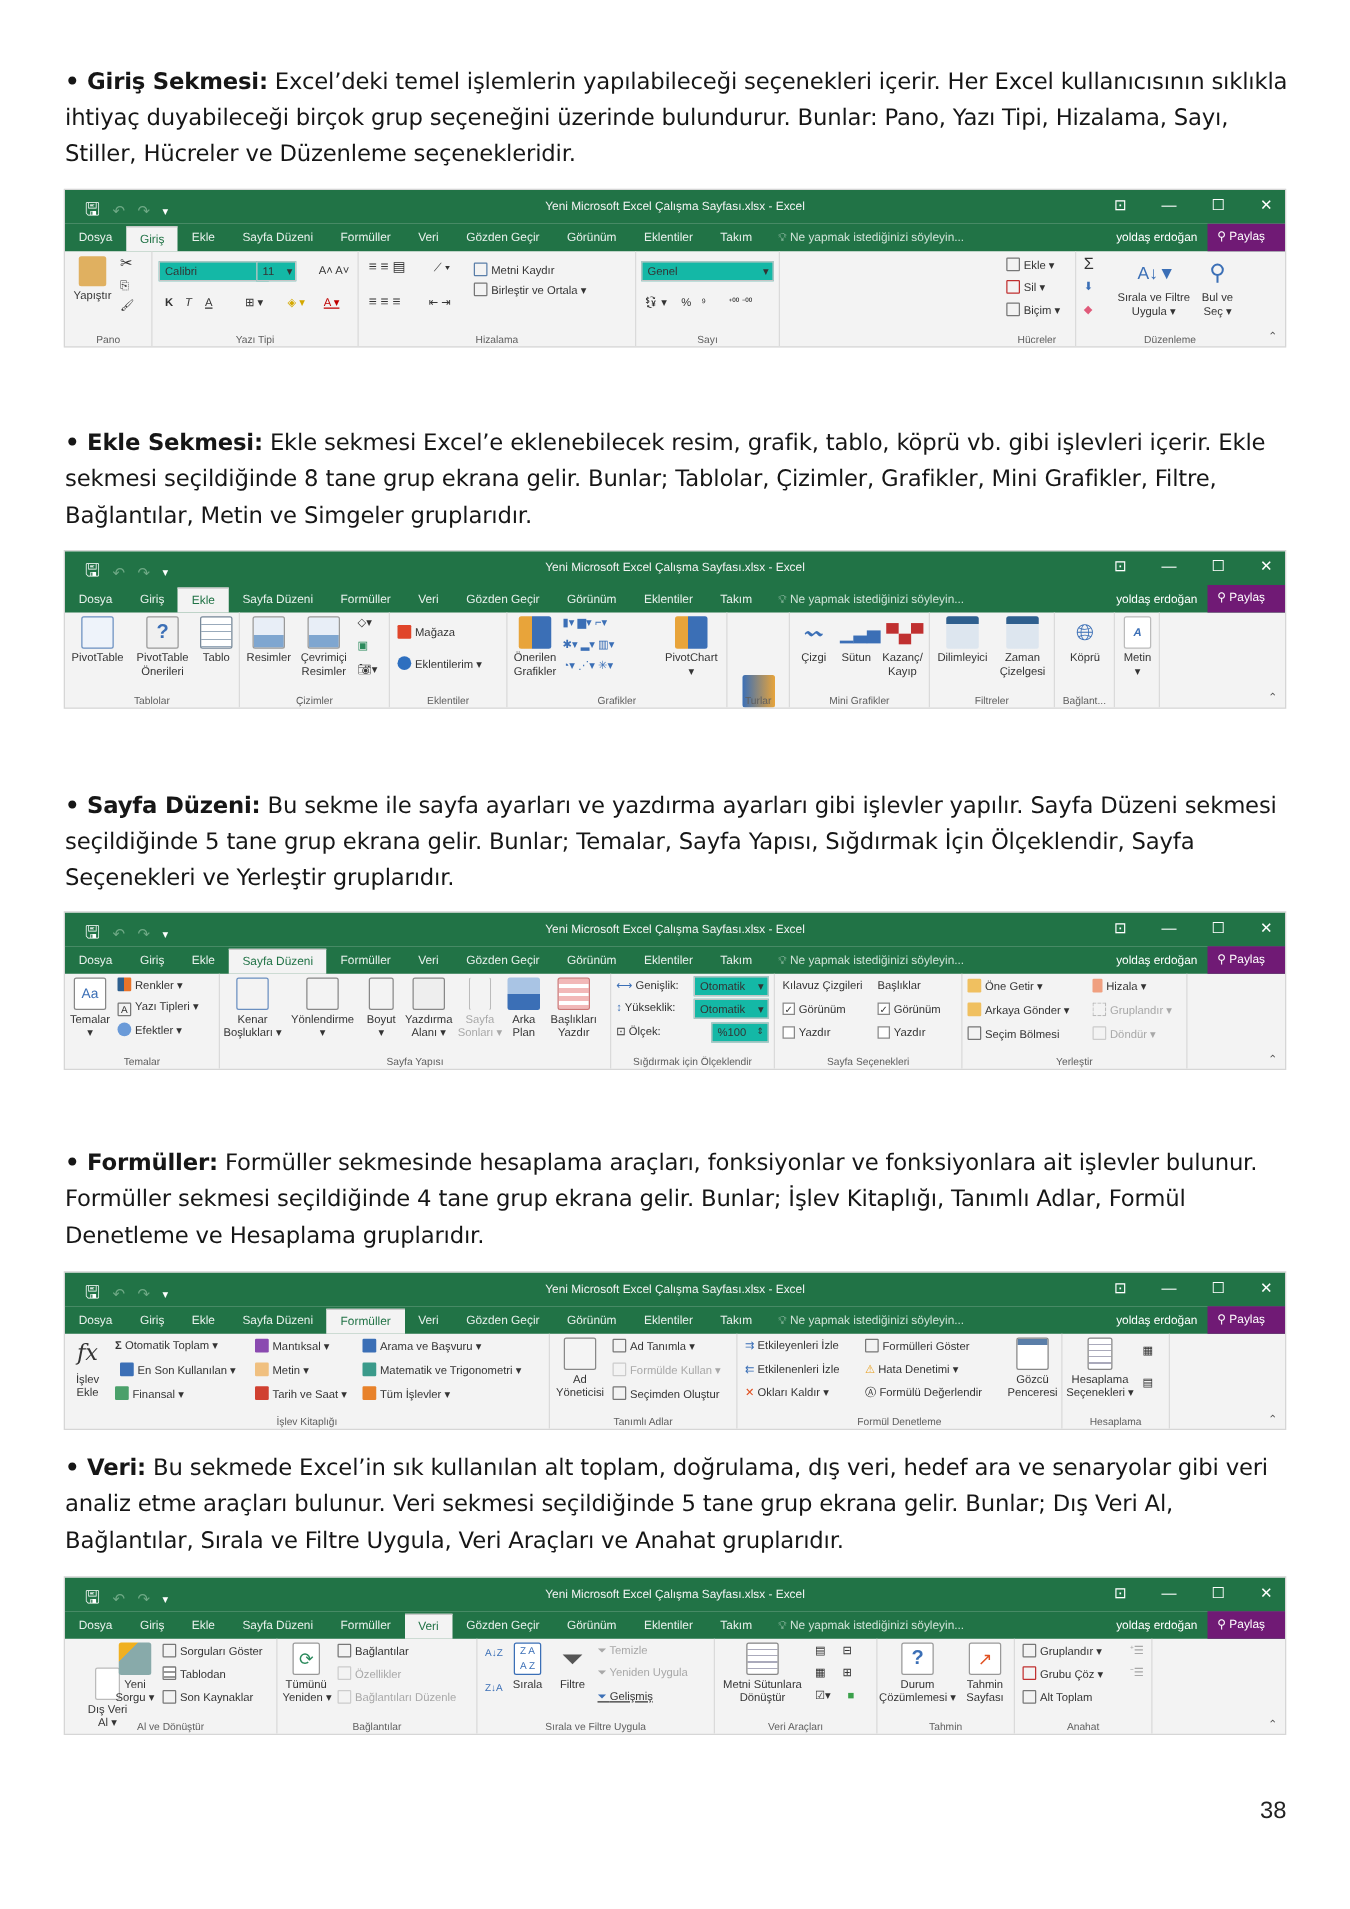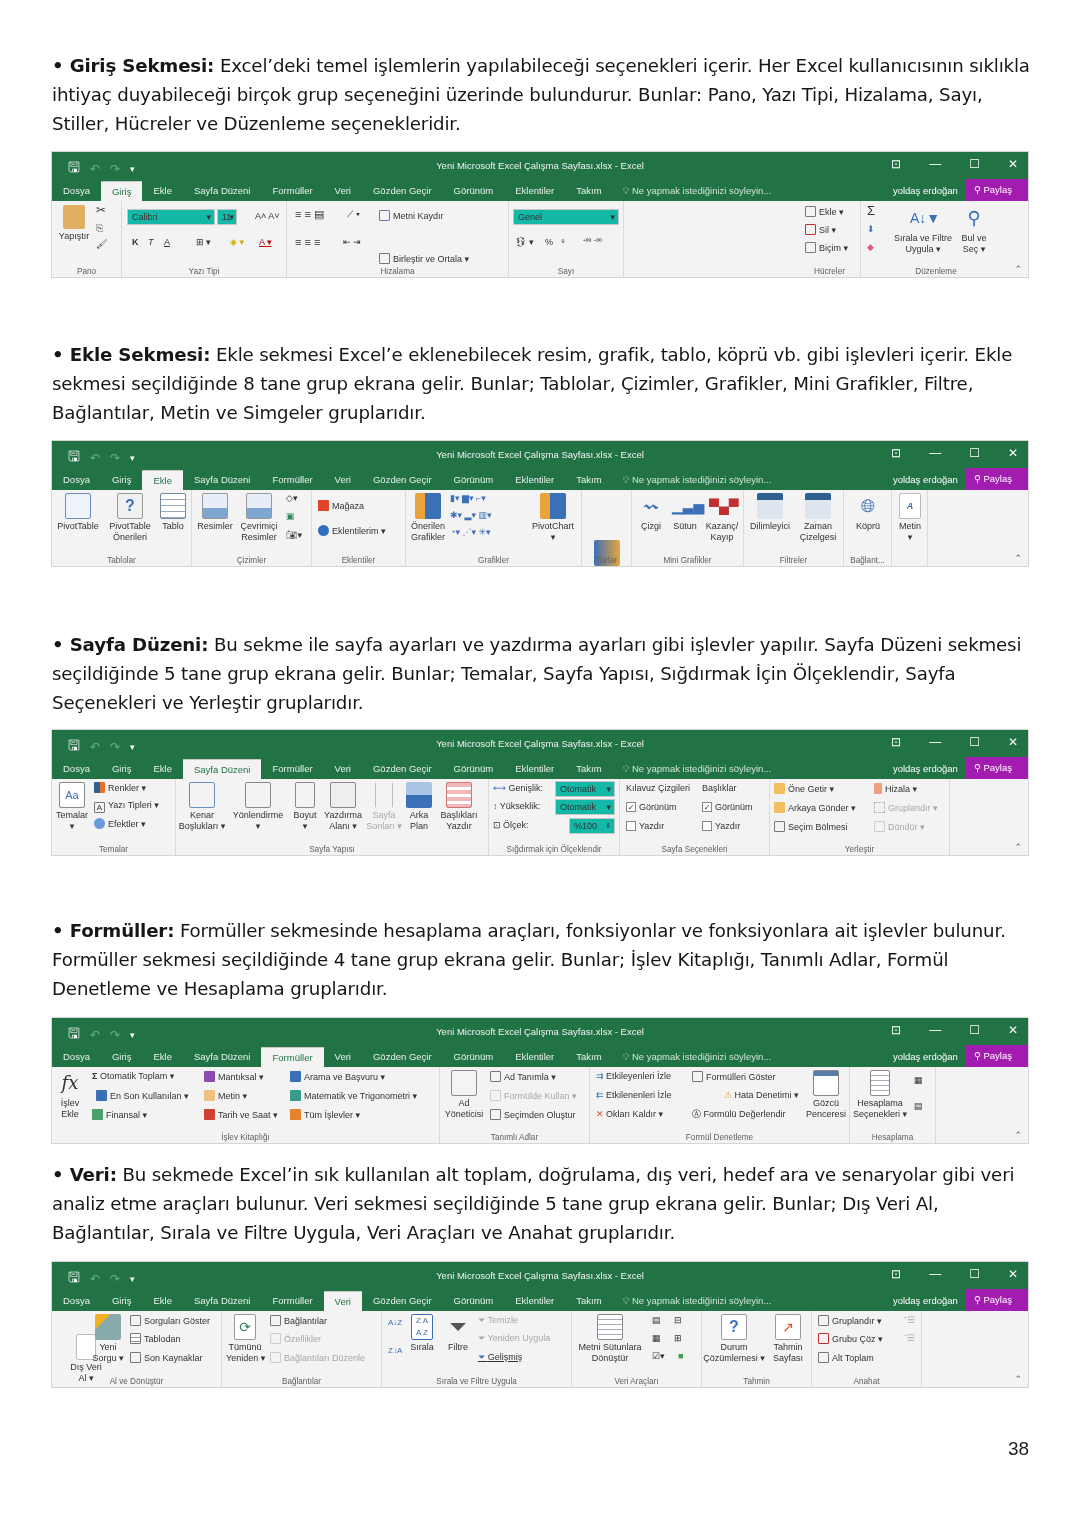--- a/index.html
+++ b/index.html
@@ -12,21 +12,21 @@
   .qat .save { font-size: 14px; color: #fff; }
   .qat .dim { color: #6fa986; }
   .wintitle { position: absolute; left: 0; right: 0; top: 8px; text-align: center; font-size: 9.5px; color: #f3f3f3; }
   .winctl { position: absolute; right: 10px; top: 5px; display: flex; gap: 28px; font-size: 12px; color: #fff; }
   .tabrow { height: 22px; background: #217346; position: relative; display: flex; align-items: flex-end; padding-left: 0; }
   .tab { font-size: 9.5px; color: #e8f1ec; padding: 0 11px; height: 20px; line-height: 19px; white-space: nowrap; }
   .tab.active { background: #f3f3f3; color: #217346; border-top: 1px solid #c9c9c9; }
   .tellme { font-size: 9.5px; color: #cfe3d7; padding: 0 10px; height: 20px; line-height: 19px; white-space: nowrap; }
   .userarea { position: absolute; right: 0; top: 0; height: 22px; display: flex; align-items: center; font-size: 9.5px; color: #fff; }
   .userarea .user { padding: 0 8px; }
-  .userarea .share { background: #a21caf; height: 22px; line-height: 22px; padding: 0 16px 0 8px; }
+  .userarea .share { background: #701a75; height: 22px; line-height: 22px; padding: 0 16px 0 8px; }
   .body { position: relative; height: 76px; }
   .grp { position: absolute; top: 0; height: 76px; border-right: 1px solid #dadada; }
   .grplabel { position: absolute; bottom: 1px; left: 0; right: 0; text-align: center; font-size: 8.2px; color: #5f5f5f; white-space: nowrap; }
   .it { position: absolute; font-size: 9px; color: #333; white-space: nowrap; line-height: 11px; }
   .it.dis { color: #a8a8a8; }
   .big { position: absolute; text-align: center; font-size: 9px; color: #333; line-height: 11px; white-space: nowrap; }
   .bigicon { width: 26px; height: 26px; margin: 0 auto 2px auto; border-radius: 2px; }
   .sic { display: inline-block; width: 11px; height: 11px; vertical-align: -2px; margin-right: 3px; border-radius: 1px; }
   .collapse { position: absolute; right: 6px; bottom: 3px; font-size: 9px; color: #555; }
   .field { position: absolute; background: #14b8a6; border: 1px solid #c6c6c6; font-size: 9px; color: #333; height: 16px; line-height: 14px; padding-left: 4px; }
@@ -76,37 +76,37 @@
         <div class="bigicon" style="background:#e0b060;width:22px;height:24px;"></div>
         <span>Yapıştır</span>
       </div>
       <span class="it" style="left:44px;top:4px;font-size:12px;">✂</span>
       <span class="it" style="left:44px;top:22px;">⎘</span>
       <span class="it" style="left:44px;top:38px;">🖌︎</span>
       <div class="grplabel">Pano</div>
     </div>
     <div class="grp" style="left:70px;width:165px;">
       <div class="field" style="left:5px;top:8px;width:88px;"><span>Calibri</span><span style="position:absolute;right:3px;">▾</span></div>
-      <div class="field" style="left:95px;top:8px;width:20px;"><span>11</span><span style="position:absolute;right:2px;">▾</span></div>
+      <div class="field" style="left:83px;top:8px;width:32px;"><span>11</span><span style="position:absolute;right:2px;">▾</span></div>
       <span class="it" style="left:133px;top:10px;">A˄ A˅</span>
       <span class="it" style="left:10px;top:36px;font-weight:bold;">K</span>
       <span class="it" style="left:26px;top:36px;font-style:italic;">T</span>
       <span class="it" style="left:42px;top:36px;text-decoration:underline;">A</span>
       <span class="it" style="left:74px;top:36px;">⊞ ▾</span>
       <span class="it" style="left:108px;top:36px;color:#d4a800;">◈ ▾</span>
       <span class="it" style="left:137px;top:36px;color:#c00000;text-decoration:underline;">A ▾</span>
       <div class="grplabel">Yazı Tipi</div>
     </div>
     <div class="grp" style="left:235px;width:222px;">
       <span class="it" style="left:8px;top:8px;font-size:11px;">≡ ≡ ▤</span>
       <span class="it" style="left:60px;top:8px;">⟋ ▾</span>
       <span class="it" style="left:8px;top:36px;font-size:11px;">≡ ≡ ≡</span>
       <span class="it" style="left:56px;top:36px;">⇤ ⇥</span>
       <span class="it" style="left:92px;top:9px;"><span class="sic" style="border:1px solid #5a7ea8;"></span><span>Metni Kaydır</span></span>
-      <span class="it" style="left:92px;top:52px;"><span class="sic" style="border:1px solid #777;"></span><span>Birleştir ve Ortala</span> ▾</span>
+      <span class="it" style="left:92px;top:25px;"><span class="sic" style="border:1px solid #777;"></span><span>Birleştir ve Ortala</span> ▾</span>
       <div class="grplabel">Hizalama</div>
     </div>
     <div class="grp" style="left:457px;width:115px;">
       <div class="field" style="left:4px;top:8px;width:106px;"><span>Genel</span><span style="position:absolute;right:3px;">▾</span></div>
       <span class="it" style="left:6px;top:36px;">💱︎ ▾</span>
       <span class="it" style="left:36px;top:36px;">%</span>
       <span class="it" style="left:52px;top:36px;">⁹</span>
       <span class="it" style="left:74px;top:36px;font-size:8px;">⁺⁰⁰ ⁻⁰⁰</span>
       <div class="grplabel">Sayı</div>
     </div>
@@ -456,21 +456,21 @@
       <span class="it" style="left:50px;top:4px;"><span class="sic" style="border:1px solid #777;"></span><span>Ad Tanımla</span> ▾</span>
       <span class="it dis" style="left:50px;top:23px;"><span class="sic" style="border:1px solid #ccc;"></span><span>Formülde Kullan ▾</span></span>
       <span class="it" style="left:50px;top:42px;"><span class="sic" style="border:1px solid #777;"></span><span>Seçimden Oluştur</span></span>
       <div class="grplabel">Tanımlı Adlar</div>
     </div>
     <div class="grp" style="left:538px;width:260px;">
       <span class="it" style="left:6px;top:4px;"><span style="color:#3b6fb6;">⇉ </span><span>Etkileyenleri İzle</span></span>
       <span class="it" style="left:6px;top:23px;"><span style="color:#3b6fb6;">⇇ </span><span>Etkilenenleri İzle</span></span>
       <span class="it" style="left:6px;top:42px;"><span style="color:#e05020;">✕ </span><span>Okları Kaldır</span> ▾</span>
       <span class="it" style="left:102px;top:4px;"><span class="sic" style="border:1px solid #777;"></span><span>Formülleri Göster</span></span>
-      <span class="it" style="left:102px;top:23px;margin-left:32px;"><span style="color:#e8a020;">⚠ </span><span>Hata Denetimi</span> ▾</span>
+      <span class="it" style="left:102px;top:23px;"><span style="color:#e8a020;">⚠ </span><span>Hata Denetimi</span> ▾</span>
       <span class="it" style="left:102px;top:42px;"><span>Ⓐ </span><span>Formülü Değerlendir</span></span>
       <div class="big" style="left:214px;top:3px;width:44px;">
           <div class="bigicon" style="border:1px solid #888;background:linear-gradient(#5a7ea8 0 20%,#fff 20%);"></div>
           <div>Gözcü</div>
           <div>Penceresi</div>
         </div>
       <div class="grplabel">Formül Denetleme</div>
     </div>
     <div class="grp" style="left:798px;width:86px;">
       <div class="big" style="left:2px;top:3px;width:56px;">

